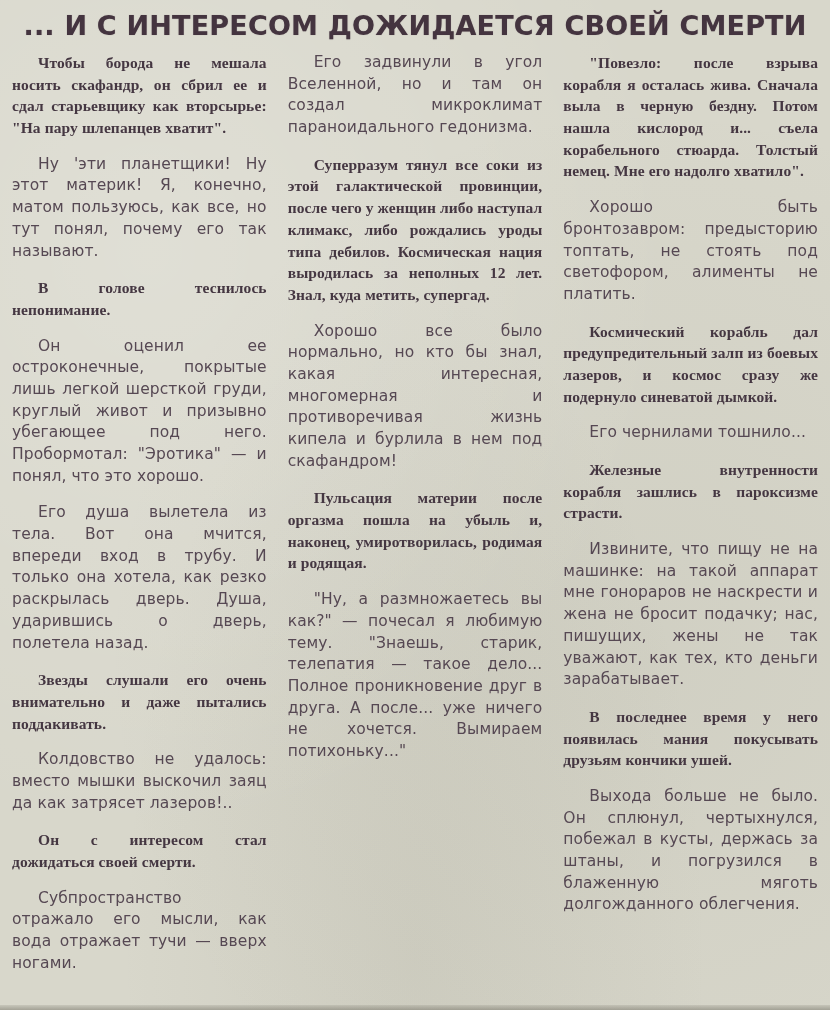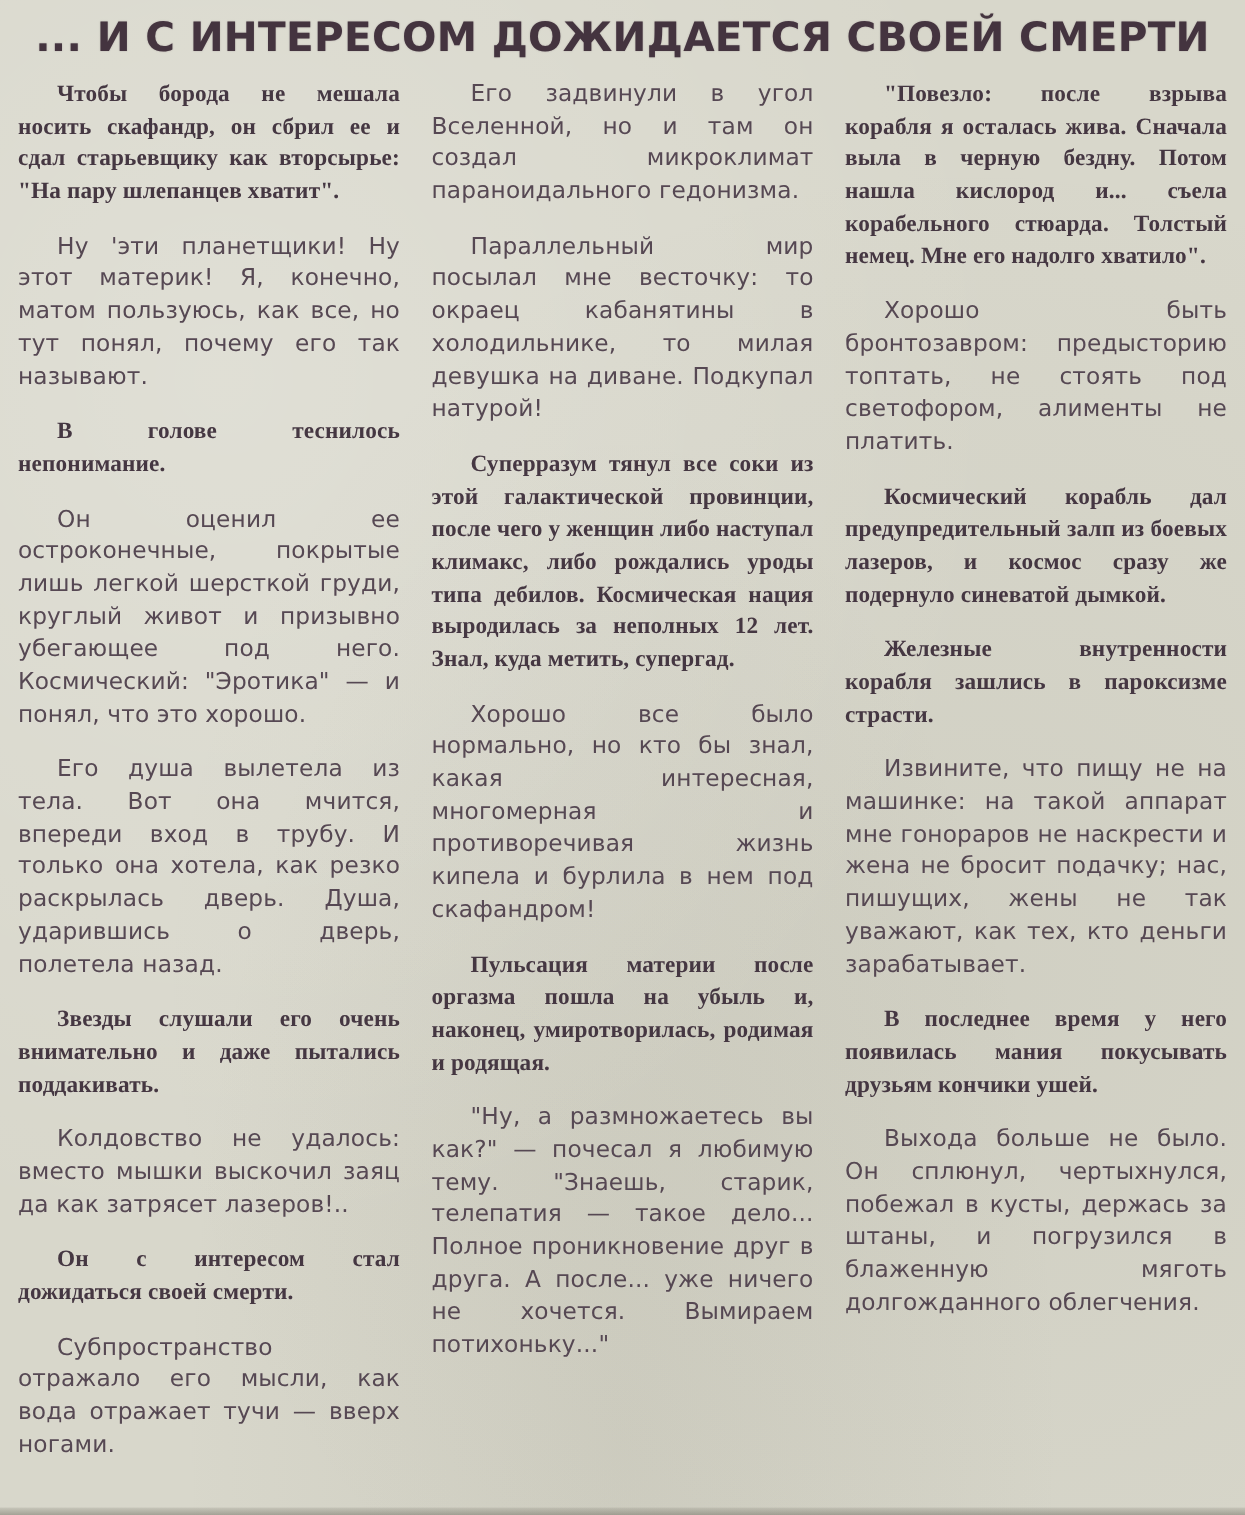--- a/index.html
+++ b/index.html
@@ -64,39 +64,39 @@
 </head>
 <body>
 
 <div class="page">
   <h1 class="headline">... И С ИНТЕРЕСОМ ДОЖИДАЕТСЯ СВОЕЙ СМЕРТИ</h1>
   <div class="columns">
     <div class="col">
         <p class="bold">Чтобы борода не мешала носить скафандр, он сбрил ее и сдал старьевщику как вторсырье: "На пару шлепанцев хватит".</p>
         <p class="regular">Ну 'эти планетщики! Ну этот материк! Я, конечно, матом пользуюсь, как все, но тут понял, почему его так называют.</p>
         <p class="bold">В голове теснилось непонимание.</p>
-        <p class="regular">Он оценил ее остроконечные, покрытые лишь легкой шерсткой груди, круглый живот и призывно убегающее под него. Космический: "Эротика" — и понял, что это хорошо.</p>
+        <p class="regular">Он оценил ее остроконечные, покрытые лишь легкой шерсткой груди, круглый живот и призывно убегающее под него. Пробормотал: "Эротика" — и понял, что это хорошо.</p>
         <p class="regular">Его душа вылетела из тела. Вот она мчится, впереди вход в трубу. И только она хотела, как резко раскрылась дверь. Душа, ударившись о дверь, полетела назад.</p>
         <p class="bold">Звезды слушали его очень внимательно и даже пытались поддакивать.</p>
         <p class="regular">Колдовство не удалось: вместо мышки выскочил заяц да как затрясет лазеров!..</p>
         <p class="bold">Он с интересом стал дожидаться своей смерти.</p>
         <p class="regular">Субпространство отражало его мысли, как вода отражает тучи — вверх ногами.</p>
       </div>
     <div class="col">
         <p class="regular">Его задвинули в угол Вселенной, но и там он создал микроклимат параноидального гедонизма.</p>
-        <p class="regular">Параллельный мир посылал мне весточку: то окраец кабанятины в холодильнике, то милая девушка на диване. Подкупал натурой!</p>
         <p class="bold">Суперразум тянул все соки из этой галактической провинции, после чего у женщин либо наступал климакс, либо рождались уроды типа дебилов. Космическая нация выродилась за неполных 12 лет. Знал, куда метить, супергад.</p>
         <p class="regular">Хорошо все было нормально, но кто бы знал, какая интересная, многомерная и противоречивая жизнь кипела и бурлила в нем под скафандром!</p>
         <p class="bold">Пульсация материи после оргазма пошла на убыль и, наконец, умиротворилась, родимая и родящая.</p>
         <p class="regular">"Ну, а размножаетесь вы как?" — почесал я любимую тему. "Знаешь, старик, телепатия — такое дело... Полное проникновение друг в друга. А после... уже ничего не хочется. Вымираем потихоньку..."</p>
       </div>
     <div class="col">
         <p class="bold">"Повезло: после взрыва корабля я осталась жива. Сначала выла в черную бездну. Потом нашла кислород и... съела корабельного стюарда. Толстый немец. Мне его надолго хватило".</p>
         <p class="regular">Хорошо быть бронтозавром: предысторию топтать, не стоять под светофором, алименты не платить.</p>
         <p class="bold">Космический корабль дал предупредительный залп из боевых лазеров, и космос сразу же подернуло синеватой дымкой.</p>
+        <p class="regular">Его чернилами тошнило...</p>
         <p class="bold">Железные внутренности корабля зашлись в пароксизме страсти.</p>
         <p class="regular">Извините, что пищу не на машинке: на такой аппарат мне гонораров не наскрести и жена не бросит подачку; нас, пишущих, жены не так уважают, как тех, кто деньги зарабатывает.</p>
         <p class="bold">В последнее время у него появилась мания покусывать друзьям кончики ушей.</p>
         <p class="regular">Выхода больше не было. Он сплюнул, чертыхнулся, побежал в кусты, держась за штаны, и погрузился в блаженную мяготь долгожданного облегчения.</p>
       </div>
   </div>
   <div class="scan-edge"></div>
 </div>
 
 </body></html>

